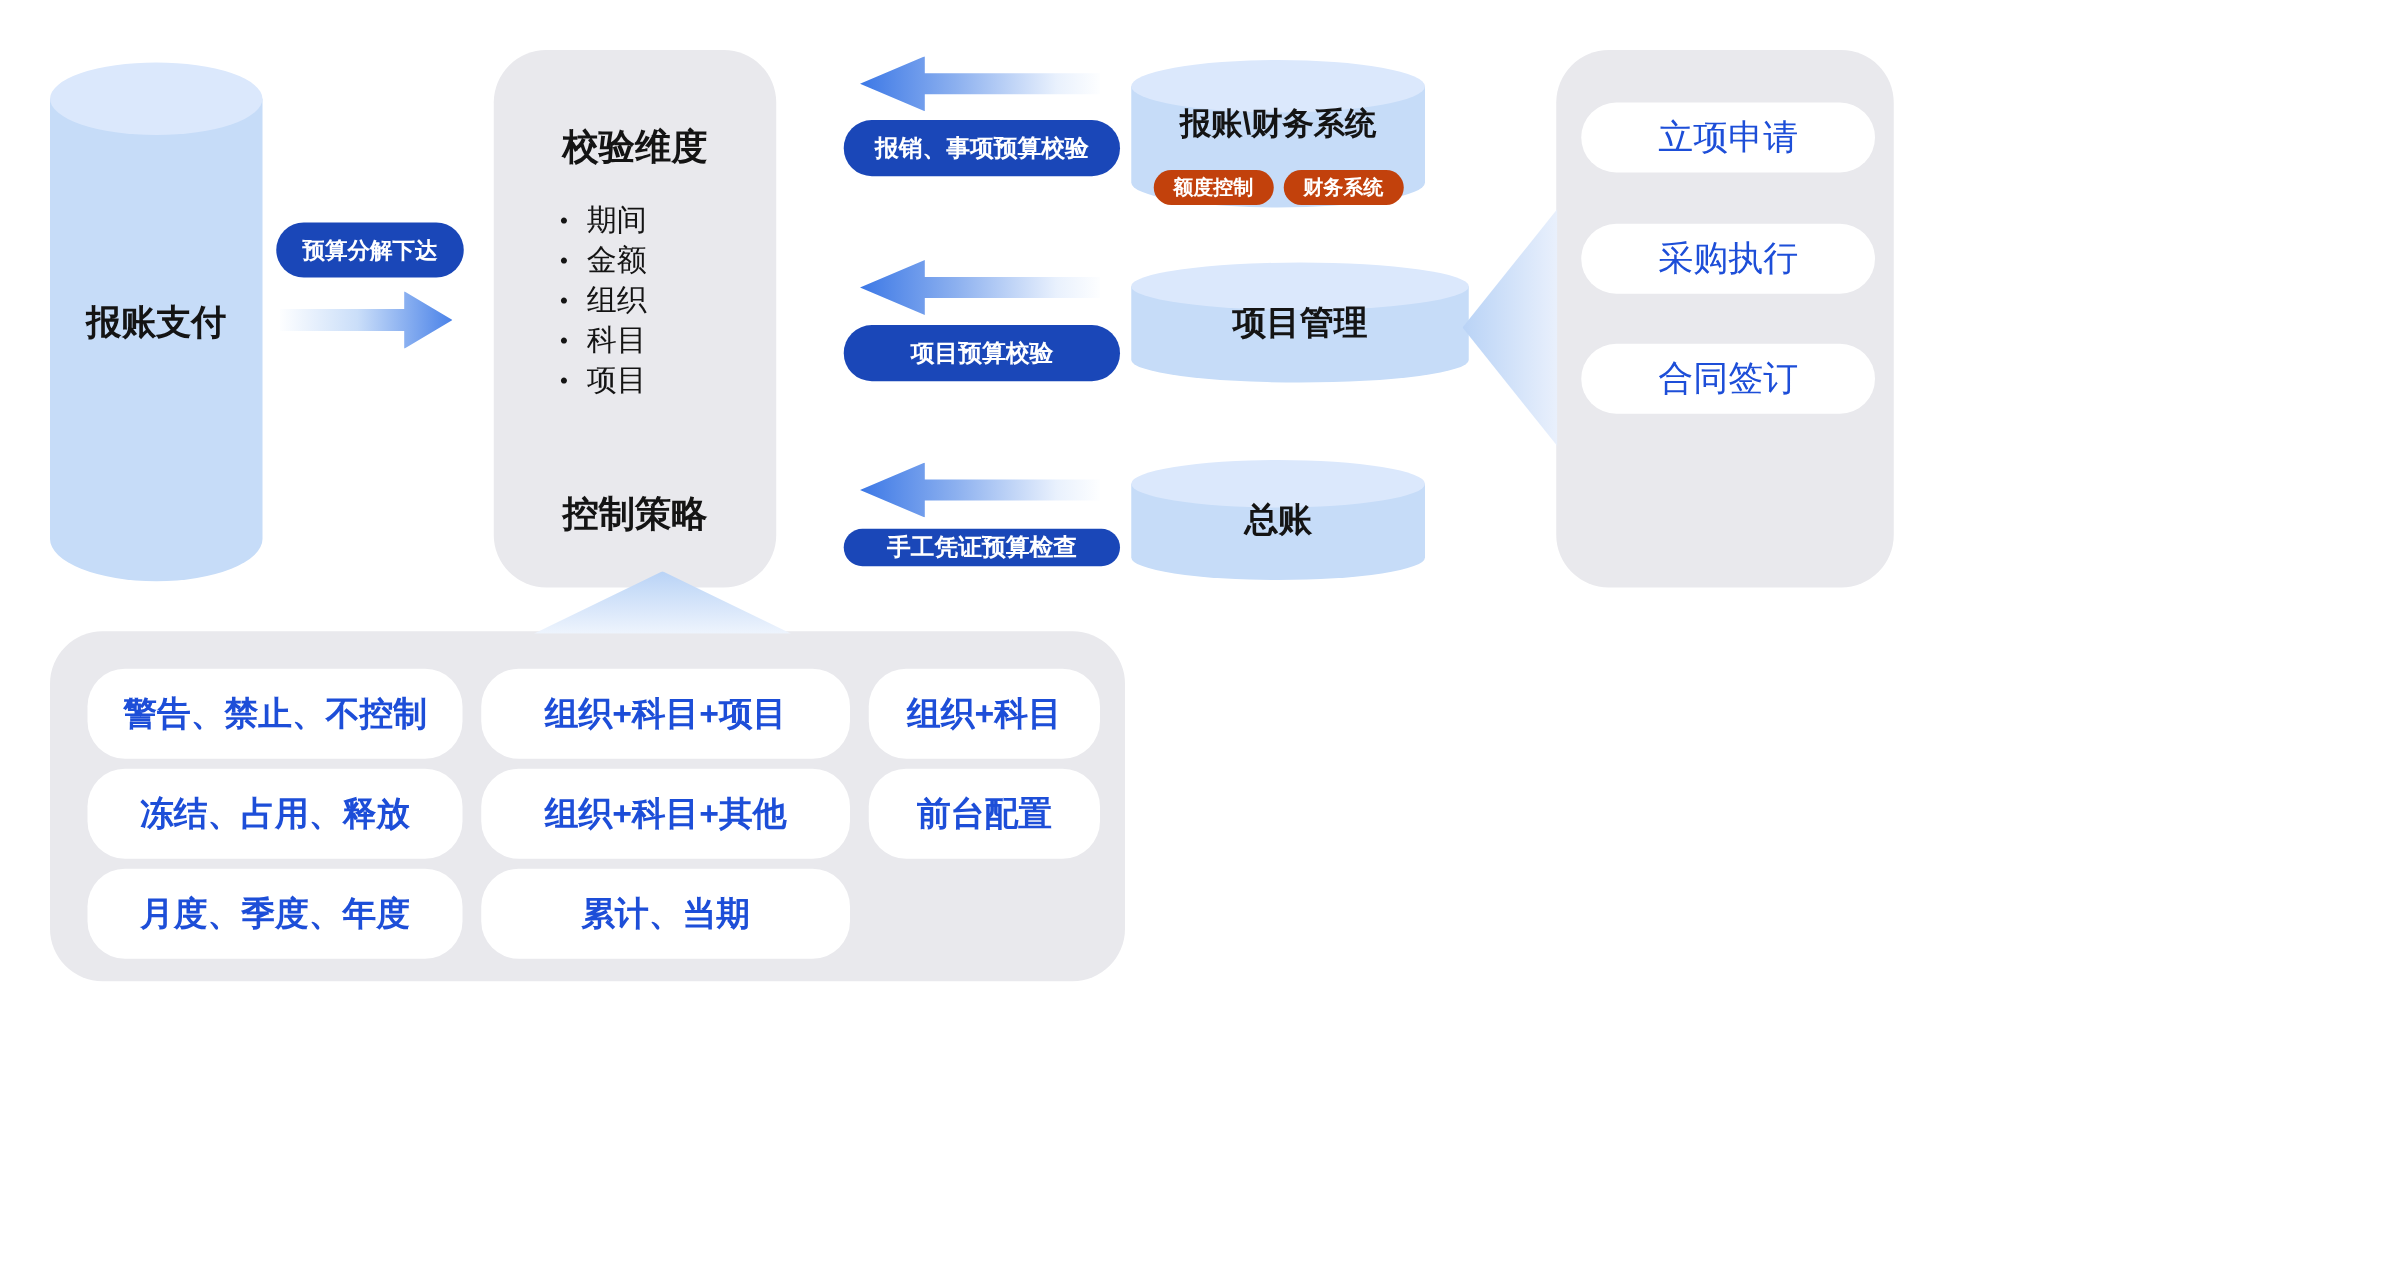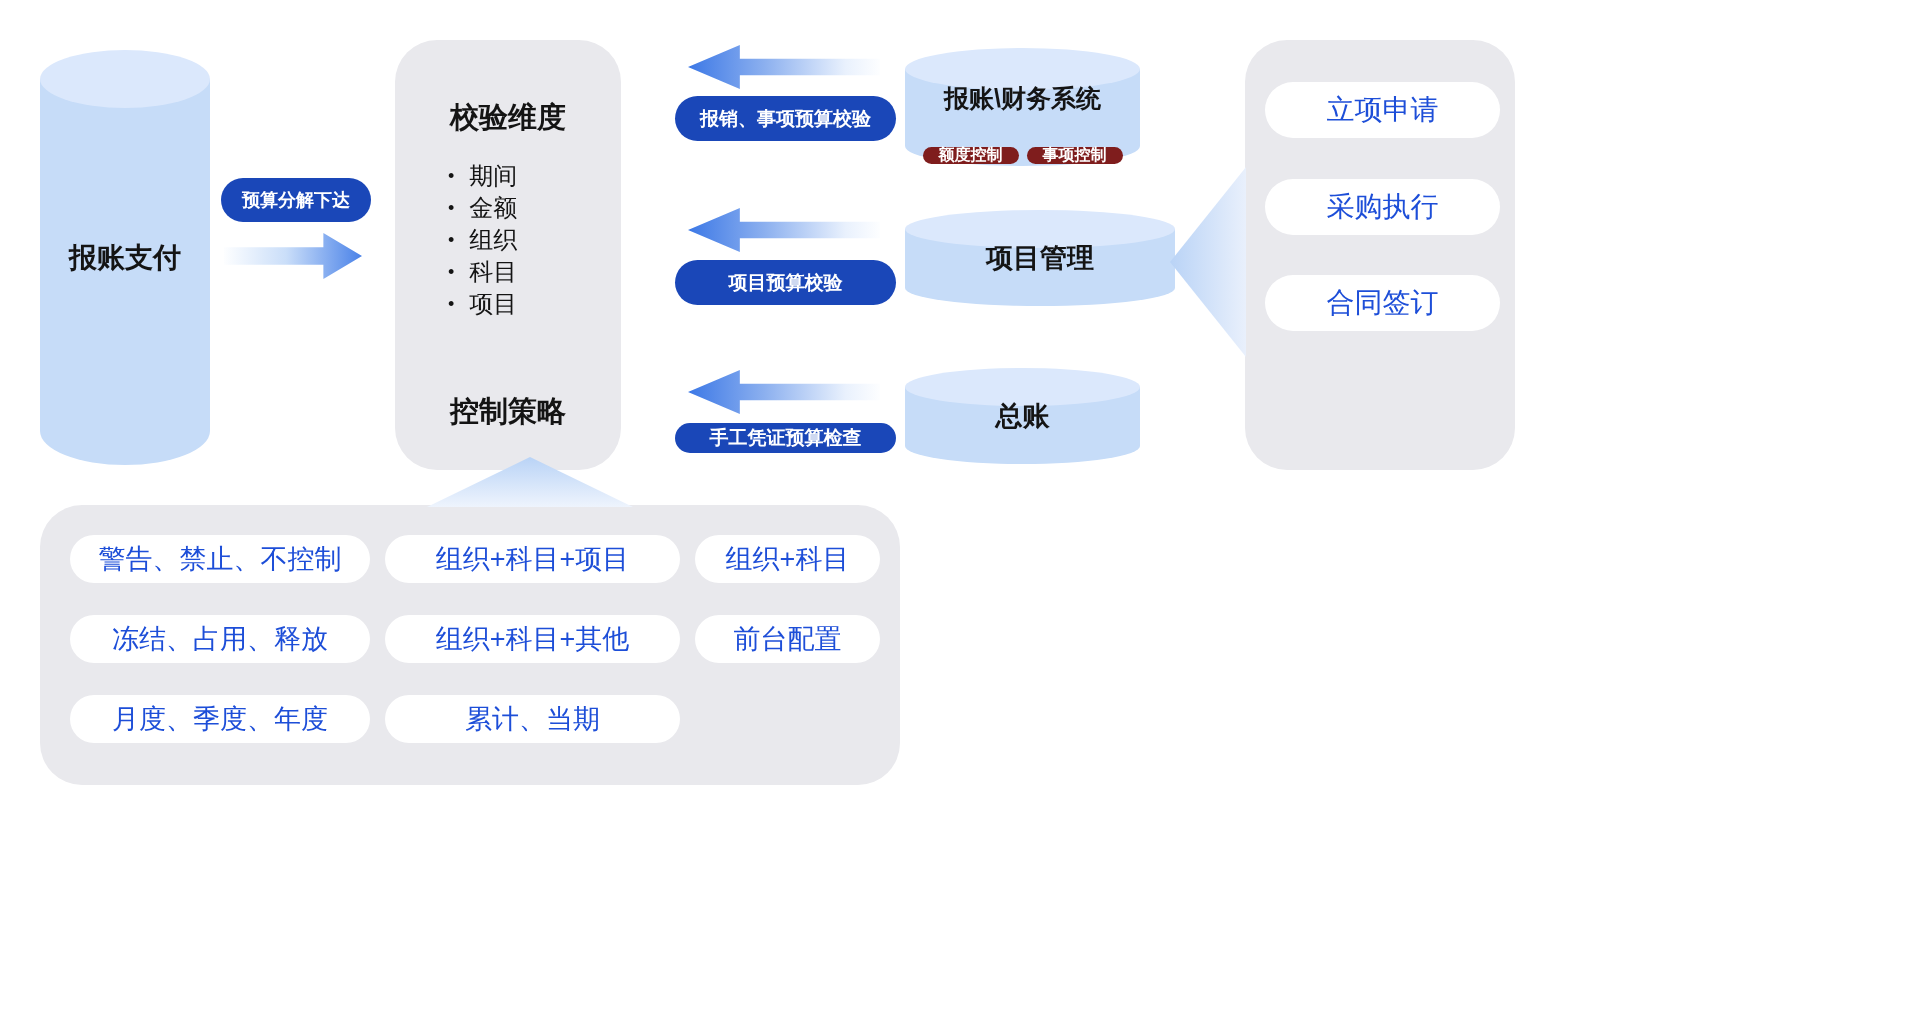--- a/index.html
+++ b/index.html
@@ -16,22 +16,22 @@
   .cyl-label{ position:absolute; inset:0; display:flex; align-items:center; justify-content:center;
               font-weight:700; color:#141414; z-index:2; }
   .cyl-budget { left:40px;  top:50px;  width:170px; height:415px; --eh:58px; --vr:34px; }
   .cyl-budget .cyl-label { font-size:28px; }
   .cyl-a { left:905px; top:48px;  width:235px; height:118px; --eh:42px; --vr:20px; }
   .cyl-a .cyl-label { font-size:25px; padding-bottom:18px; }
   .cyl-b { left:905px; top:210px; width:270px; height:96px;  --eh:38px; --vr:18px; }
   .cyl-c { left:905px; top:368px; width:235px; height:96px;  --eh:38px; --vr:18px; }
   .cyl-b .cyl-label, .cyl-c .cyl-label { font-size:27px; }
   .cyl-tags { position:absolute; left:0; right:0; bottom:2px; display:flex; justify-content:center; gap:8px; z-index:3; }
-  .tag { background:#7f1d1d; color:#fff; font-size:16px; font-weight:700; border-radius:16px;
-         padding:0 16px; height:17px; display:flex; align-items:center; }
+  .tag { background:#c2410c; color:#fff; font-size:16px; font-weight:700; border-radius:16px;
+         padding:0 16px; height:28px; display:flex; align-items:center; }
 
   
   .panel { position:absolute; background:#e9e9ed; border-radius:42px; }
   .panel-center { left:395px;  top:40px;  width:226px; height:430px; }
   .panel-right  { left:1245px; top:40px;  width:270px; height:430px; }
   .panel-bottom { left:40px;   top:505px; width:860px; height:280px; }
 
   .panel-title { position:absolute; left:0; right:0; text-align:center; font-weight:700; font-size:29px; }
   .t1 { top:58px; }
   .t2 { top:352px; }
@@ -63,21 +63,21 @@
     background:linear-gradient(to left, #e9f0fc 0%, #b9d3f6 100%); }
   .tri-up { position:absolute; left:427px; top:457px; width:206px; height:50px;
     clip-path:polygon(50% 0, 100% 100%, 0 100%);
     background:linear-gradient(to bottom, #b9d3f6 0%, #eef4fd 100%); }
 
   
   .pill-white { position:absolute; background:#ffffff; display:flex; align-items:center;
                 justify-content:center; color:#1d4ed8; }
   .pw-r { left:1265px; width:235px; height:56px; border-radius:28px; font-size:28px; font-weight:500; }
   .pw-r1 { top:82px; } .pw-r2 { top:179px; } .pw-r3 { top:275px; } .pw-r4 { top:372px; }
-  .pw-b { height:48px; border-radius:30px; font-size:27px; font-weight:400; }
+  .pw-b { height:72px; border-radius:30px; font-size:27px; font-weight:700; }
   .b-r0c0 { left:70px;  top:535px; width:300px; }
   .b-r0c1 { left:385px; top:535px; width:295px; }
   .b-r0c2 { left:695px; top:535px; width:185px; }
   .b-r1c0 { left:70px;  top:615px; width:300px; }
   .b-r1c1 { left:385px; top:615px; width:295px; }
   .b-r1c2 { left:695px; top:615px; width:185px; }
   .b-r2c0 { left:70px;  top:695px; width:300px; }
   .b-r2c1 { left:385px; top:695px; width:295px; }
 </style>
 </head>
@@ -129,21 +129,21 @@
 
   <div class="arrow arrow-left arr-f3"></div>
   <div class="pill-blue pill-flow3">手工凭证预算检查</div>
 
   <div class="cylinder cyl-a">
     <div class="cyl-body"></div>
     <div class="cyl-top"></div>
     <div class="cyl-label">报账\财务系统</div>
     <div class="cyl-tags">
       <div class="tag">额度控制</div>
-      <div class="tag">事项控制</div>
+      <div class="tag">财务系统</div>
     </div>
   </div>
 
   <div class="cylinder cyl-b">
     <div class="cyl-body"></div>
     <div class="cyl-top"></div>
     <div class="cyl-label">项目管理</div>
   </div>
 
   <div class="cylinder cyl-c">

